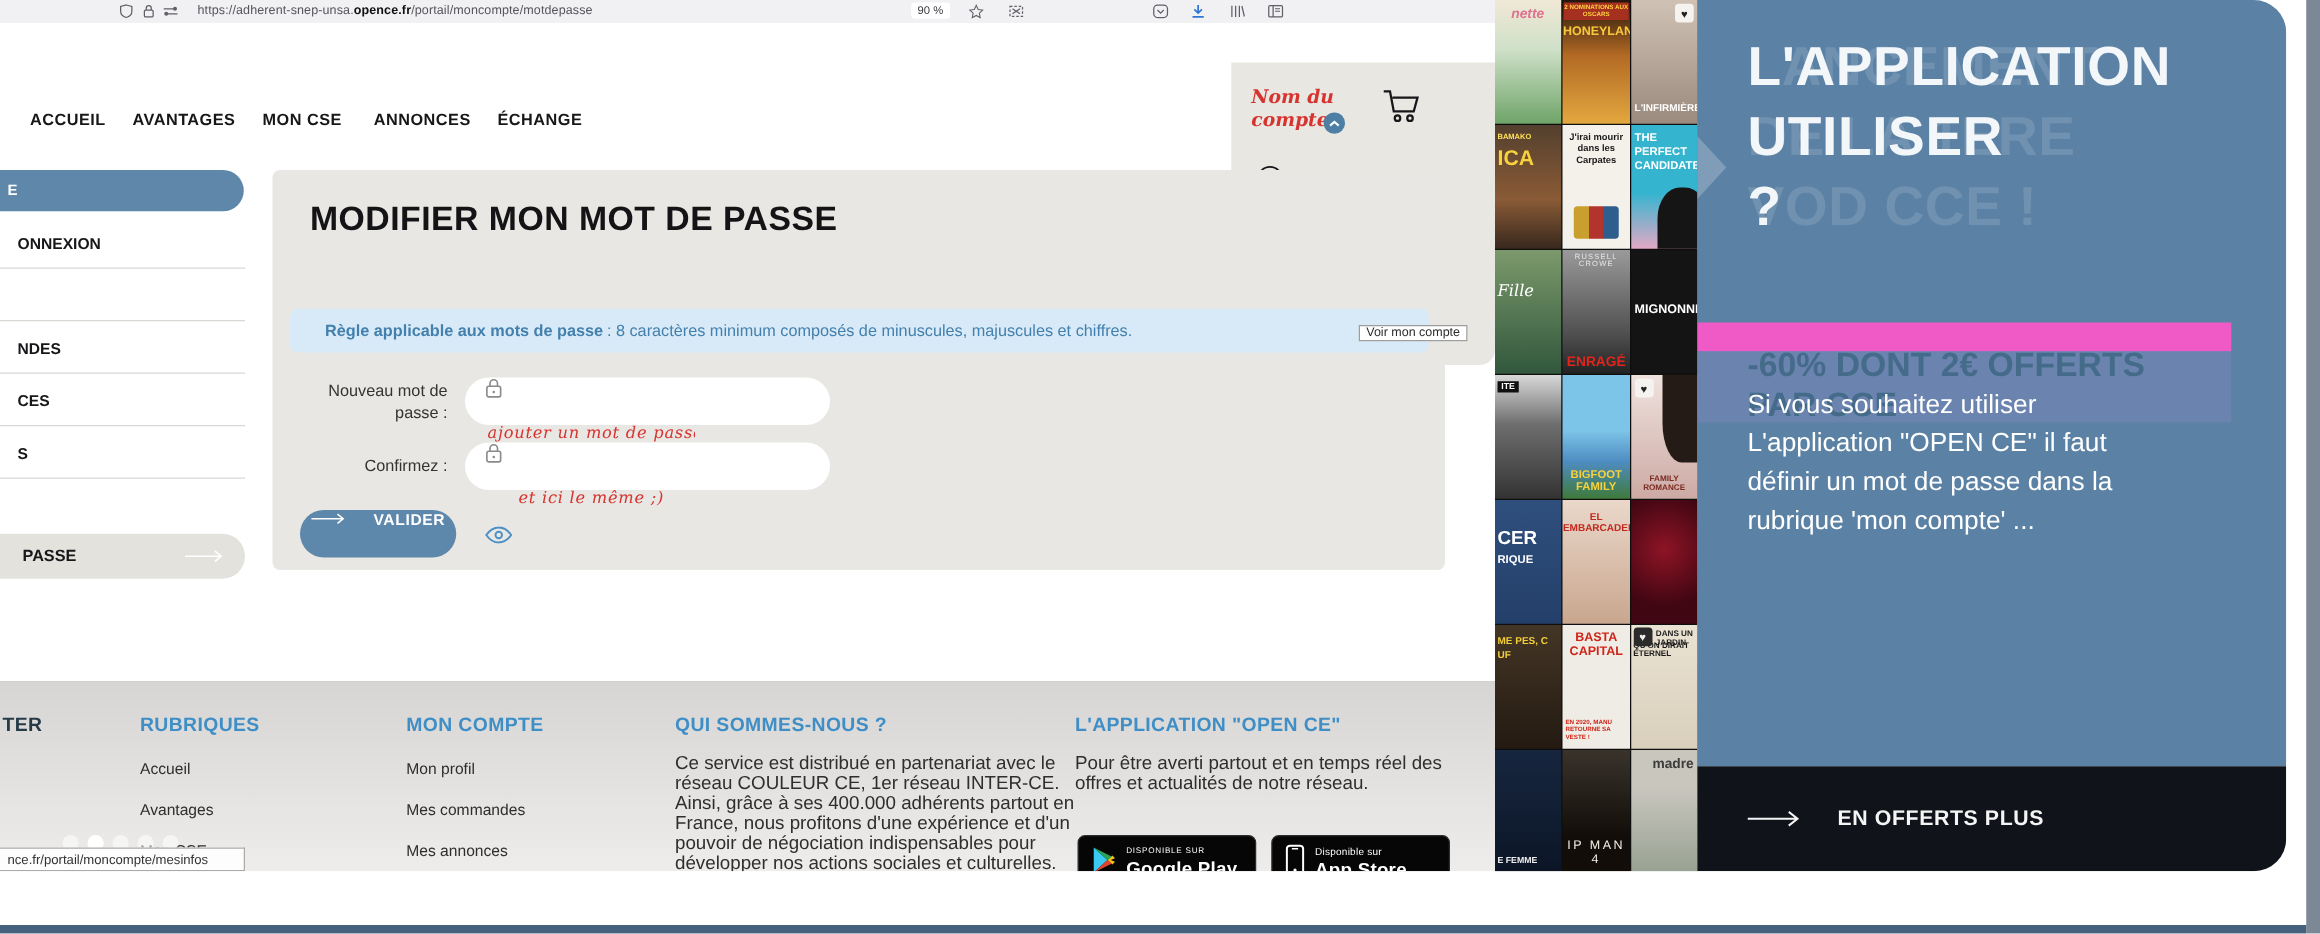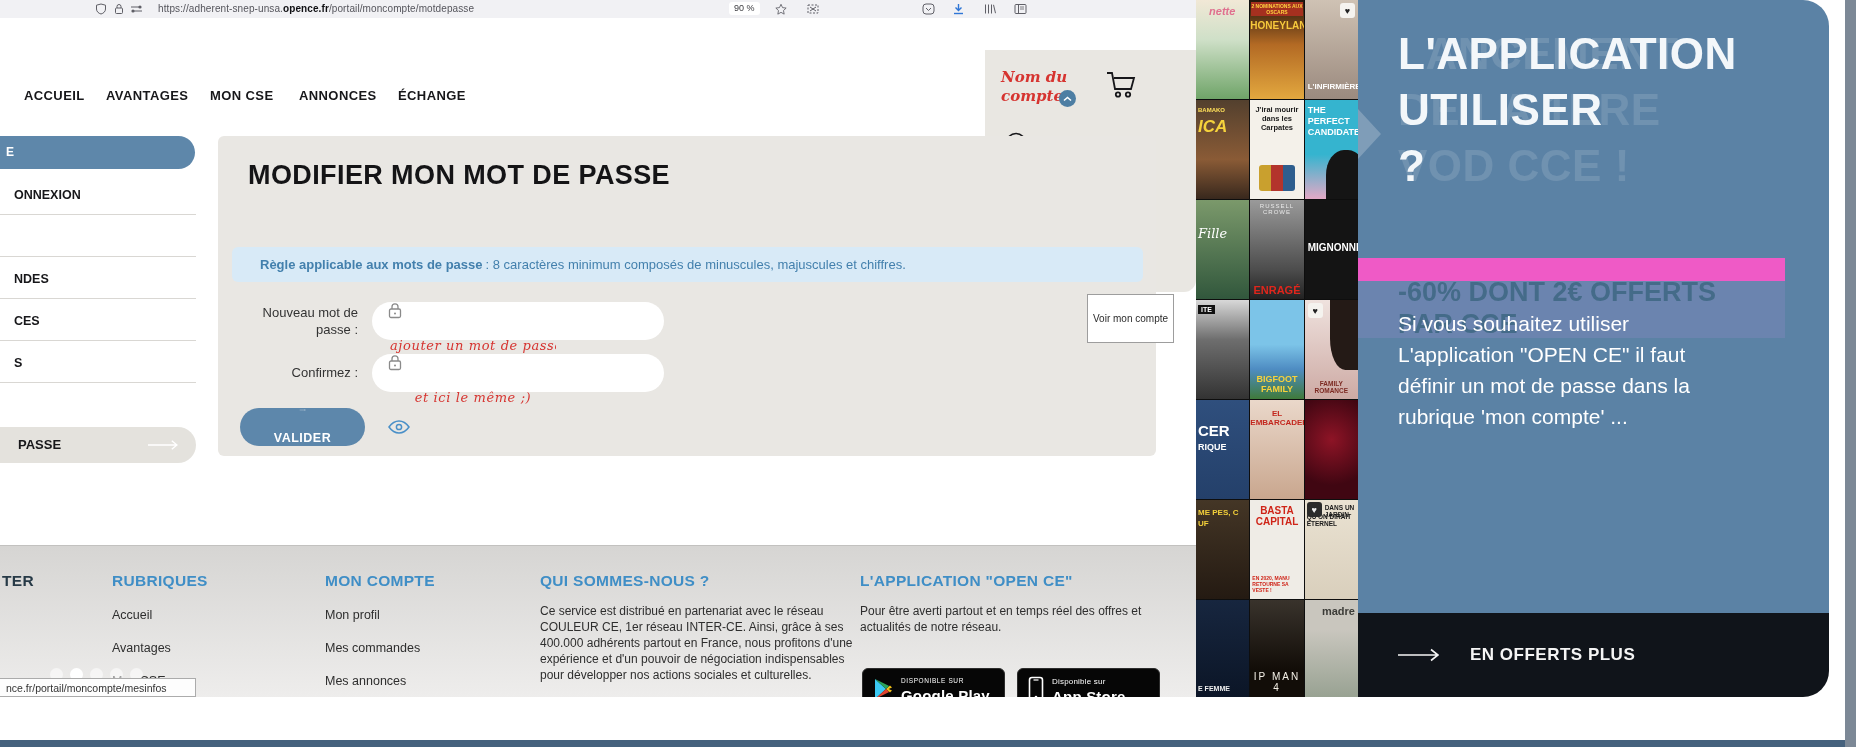--- a/index.html
+++ b/index.html
@@ -19,21 +19,21 @@
   .nav a{position:absolute;top:70px;font-size:13px;font-weight:800;color:#17171a;text-decoration:none;letter-spacing:.4px;}
   
   .acct{position:absolute;left:985px;top:32px;width:211px;height:242px;background:#e9e7e2;border-radius:0 0 12px 12px;}
   .acct-name{position:absolute;left:16px;top:18px;width:82px;font-family:"DejaVu Serif",serif;font-style:italic;
              font-size:15px;line-height:19px;color:#d63430;font-weight:700;}
   .chev{position:absolute;left:74px;top:40px;width:17px;height:17px;background:#4d7ea3;border-radius:50%;
         display:flex;align-items:center;justify-content:center;}
   .mitem{position:absolute;left:20px;display:flex;align-items:center;gap:8px;}
   .mitem .lbl{font-size:11.5px;font-weight:800;color:#17171a;line-height:13px;}
   .tooltip{position:absolute;left:102px;top:210px;background:#ffffff;border:1px solid #9d9d9d;font-size:10px;
-           color:#2c2c2c;padding:18px 5px;white-space:nowrap;z-index:5;margin-top:34px;}
+           color:#2c2c2c;padding:0 5px;white-space:nowrap;z-index:5;}
   
   .side-pill-blue{position:absolute;left:-152px;top:118px;width:347px;height:33px;background:#5e87aa;border-radius:17px;
                   color:#fff;font-size:12px;font-weight:800;line-height:33px;padding-left:158px;box-sizing:border-box;}
   .side-item{position:absolute;left:14px;font-size:12.5px;font-weight:800;color:#17171a;}
   .side-div{position:absolute;left:0;width:196px;height:1px;background:#d9d7d3;}
   .side-pill-gray{position:absolute;left:-150px;top:409px;width:346px;height:36px;background:#e4e2dd;border-radius:18px;}
   .side-pill-gray .lbl{position:absolute;left:168px;top:10px;font-size:13px;font-weight:800;color:#17171a;}
   .side-pill-gray svg{position:absolute;left:298px;top:12px;}
   
   .card{position:absolute;left:218px;top:118px;width:938px;height:320px;background:#e9e7e3;border-radius:6px;}
@@ -43,28 +43,28 @@
   .rulebox b{font-weight:800;margin-right:3px;}
   .flabel{position:absolute;width:126px;text-align:right;font-size:13px;color:#333;line-height:17px;}
   .pill-input{position:absolute;left:154px;width:292px;height:38px;background:#ffffff;border-radius:19px;
               display:flex;align-items:flex-start;padding:0 12px 0 16px;box-sizing:border-box;gap:14px;flex-direction:column;}
   .pill-input input{flex:1;border:none;outline:none;background:transparent;
                     font-family:"DejaVu Serif",serif;font-style:italic;font-size:13px;color:#d63430;min-width:0;}
   .pill-input input::placeholder{color:#d63430;opacity:1;letter-spacing:.6px;}
   .pill-input.center input::placeholder{text-align:center;}
   .valider{position:absolute;left:22px;top:272px;width:125px;height:38px;background:#5d87ab;border:none;border-radius:19px;
            color:#fff;font-family:"Liberation Sans",sans-serif;font-size:12.5px;font-weight:800;letter-spacing:.5px;
-           display:flex;align-items:center;justify-content:center;gap:20px;cursor:pointer;flex-direction:column;}
+           display:flex;align-items:flex-start;justify-content:center;gap:20px;cursor:pointer;}
   
   .footer{position:absolute;left:0;top:527px;width:1196px;height:152px;overflow:hidden;
           background:linear-gradient(180deg,#d6d5d3 0%,#eeedec 100%);border-top:1px solid #c2c1bf;padding-left:45px;}
   .fh{position:absolute;top:26px;font-size:15.5px;font-weight:800;color:#3f8ec6;letter-spacing:.3px;}
   .fh.dark{color:#273a47;}
   .flink{position:absolute;font-size:12.5px;color:#2e2e2e;text-decoration:none;}
-  .fpara{position:absolute;top:57px;font-size:12px;line-height:16px;color:#2e2e2e;}
+  .fpara{position:absolute;top:57px;font-size:15px;line-height:16px;color:#2e2e2e;}
   .dot{position:absolute;top:122px;width:13px;height:13px;border-radius:50%;background:rgba(255,255,255,.55);}
   .dot.active{background:#ffffff;}
   .badge{position:absolute;top:122px;width:143px;height:45px;background:#060606;border:1px solid #2c2c2c;border-radius:6px;
          display:flex;align-items:center;padding:0 10px;box-sizing:border-box;gap:8px;cursor:pointer;}
   .badge .txt{display:flex;flex-direction:column;color:#fff;line-height:1;}
   .badge .sm{font-size:6.5px;letter-spacing:.6px;margin-bottom:3px;}
   .badge .bg{font-size:15px;font-weight:700;letter-spacing:.2px;}
   .statusbar{position:absolute;left:0;top:660px;width:196px;height:19px;background:#fdfdfd;border:1px solid #ababab;
              border-left:none;font-size:10.5px;color:#333;line-height:19px;padding-left:6px;box-sizing:border-box;z-index:6;}
   
@@ -78,21 +78,21 @@
   .p1{background:linear-gradient(180deg,#f1e8d6 0%,#cfe0c8 40%,#6fa468 100%);}
   .p1 .t{top:5px;right:14px;color:#e0708f;font-size:11px;font-style:italic;font-weight:700;}
   .p2{background:linear-gradient(180deg,#23160c 0%,#b36a24 45%,#e3a83f 100%);}
   .p2 .s{top:2px;left:1px;right:1px;color:#ffd23f;font-size:5px;font-weight:700;background:#a5301f;padding:1px 0;text-align:center;}
   .p2 .t{top:20px;left:0;right:0;color:#f7c93c;font-size:10px;font-weight:800;text-align:center;}
   .p3{background:linear-gradient(180deg,#cfc2b4,#9b8a7e);}
   .p3 .t{bottom:8px;left:3px;color:#fff;font-size:8px;font-weight:700;}
   .p3 .fav{top:3px;right:3px;}
   .p4{background:linear-gradient(180deg,#53402e,#8a5b36 60%,#38281d);}
   .p4 .s{top:7px;left:2px;color:#ffe05a;font-size:6px;font-weight:800;}
-  .p4 .t{top:17px;left:2px;color:#f6d33c;font-size:17px;font-weight:800;font-style:italic;}
+  .p4 .t{top:17px;left:2px;color:#f6d33c;font-size:17px;font-weight:800;}
   .p5{background:#f4f1ea;}
   .p5 .t{top:5px;left:3px;right:3px;color:#1a1a1a;font-size:7.5px;font-weight:700;text-align:center;}
   .p5::after{content:"";position:absolute;bottom:8px;left:9px;width:36px;height:26px;border-radius:3px;
              background:linear-gradient(90deg,#c9a02e 33%,#b3342c 33%,#b3342c 66%,#2e5e8e 66%);}
   .p6{background:linear-gradient(180deg,#35b4cf 55%,#e3a9c6);}
   .p6 .t{top:5px;left:3px;color:#fff;font-weight:800;font-size:9px;line-height:11px;}
   .p6::after{content:"";position:absolute;right:-8px;bottom:-6px;width:40px;height:55px;background:#151515;border-radius:45% 45% 0 0;}
   .p7{background:linear-gradient(180deg,#7b996b,#31573c);}
   .p7 .t{top:26px;left:2px;color:#fff;font-size:13px;font-style:italic;font-family:"DejaVu Serif",serif;}
   .p8{background:linear-gradient(180deg,#9a9a9a,#4d4d4d 70%,#222);}

